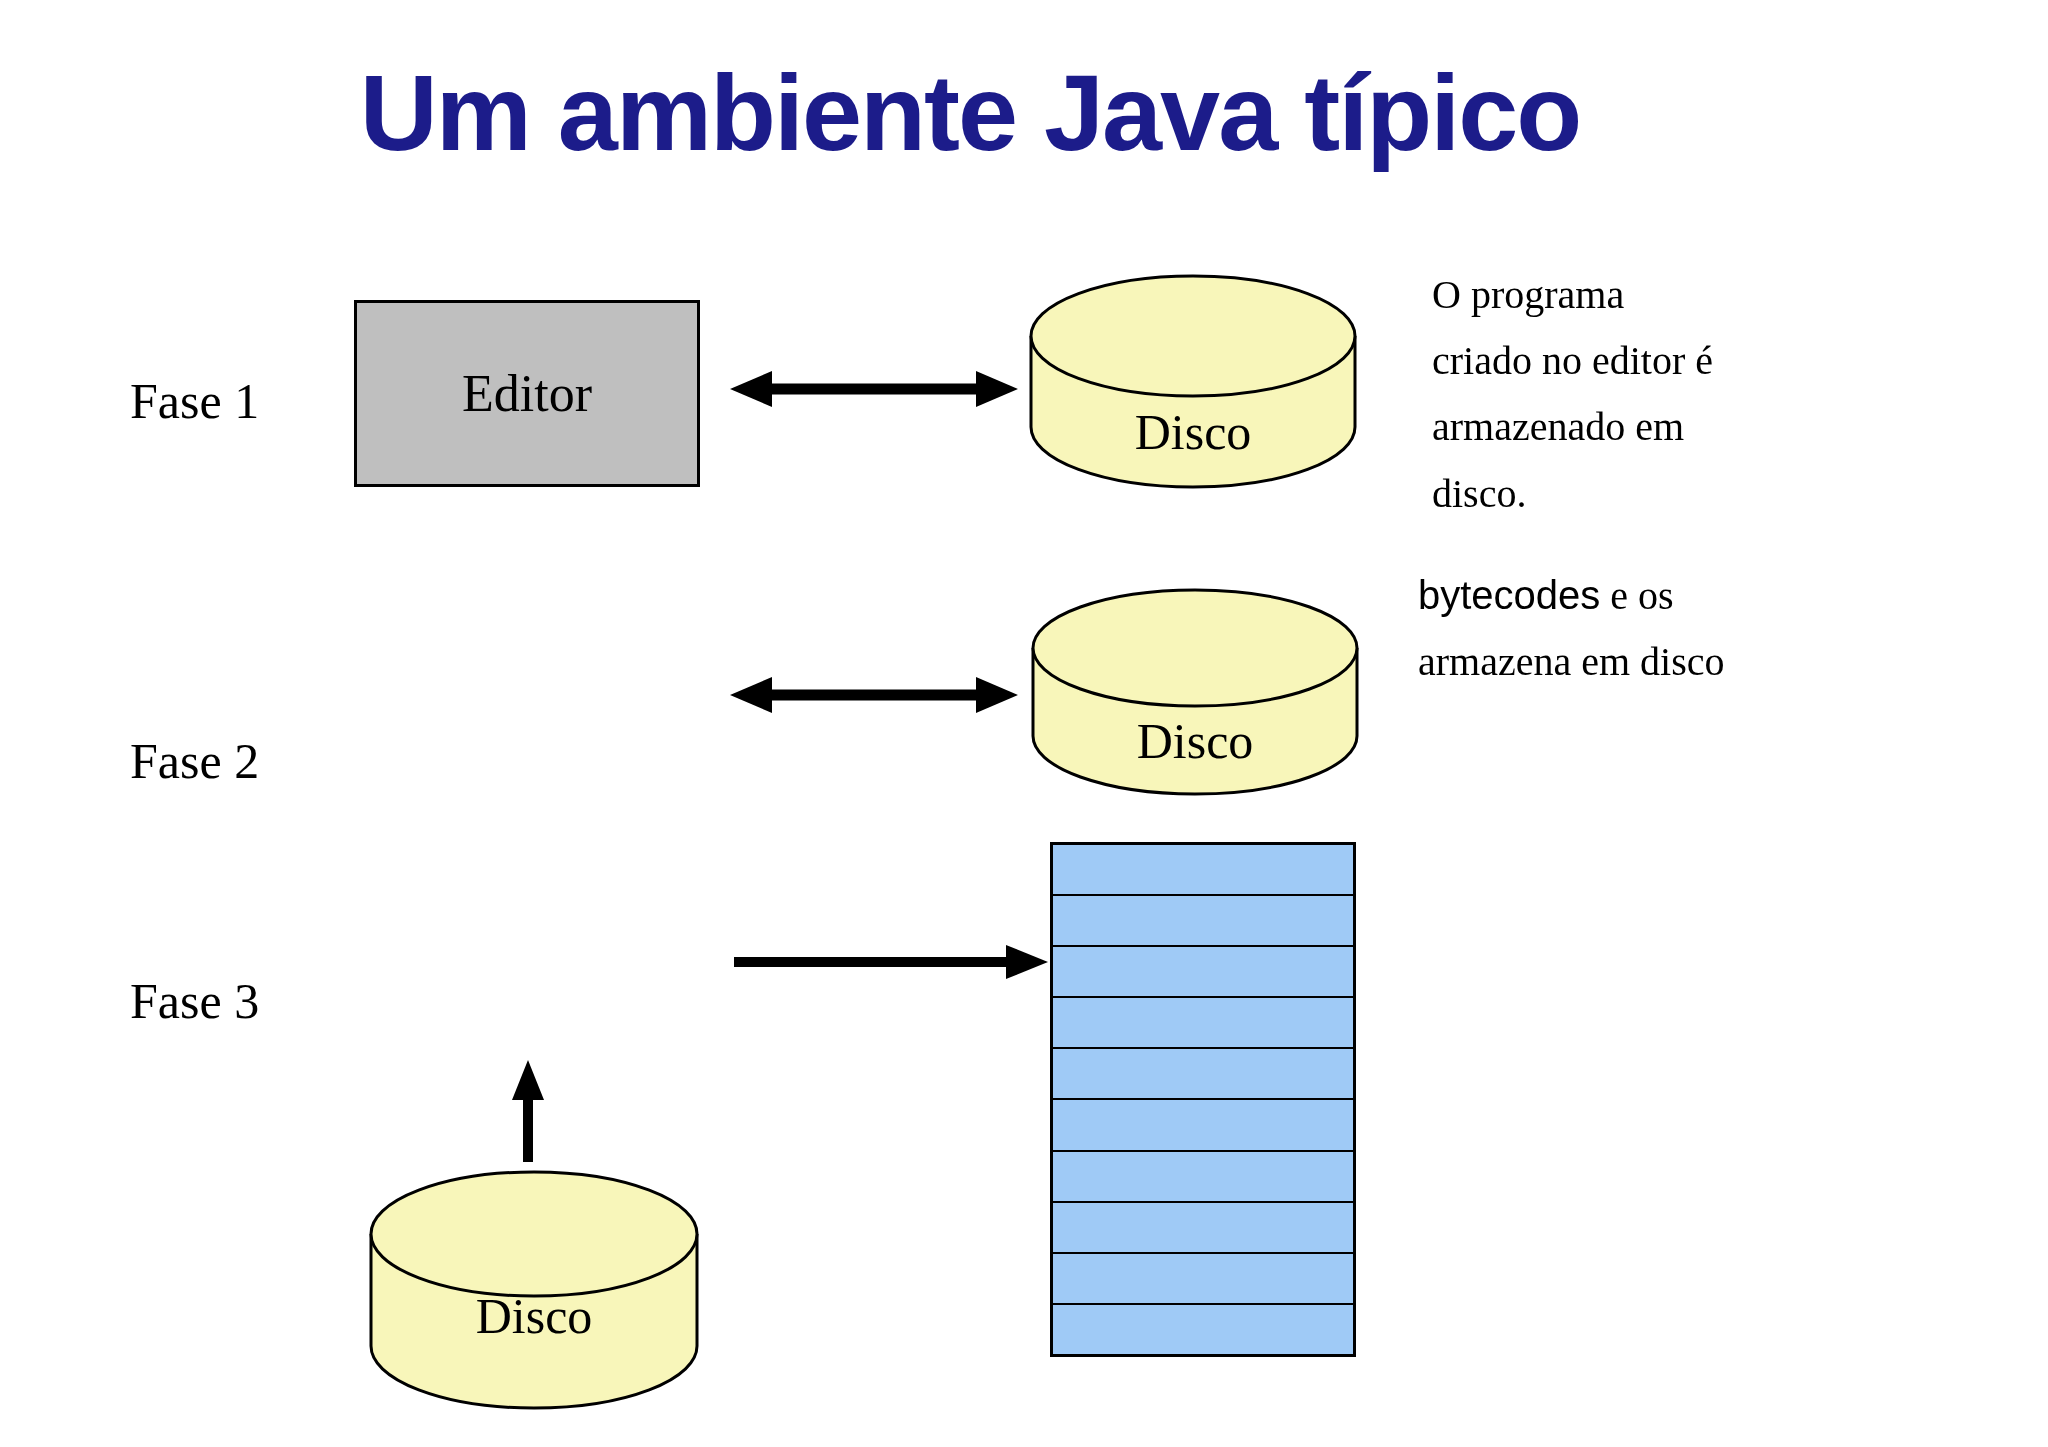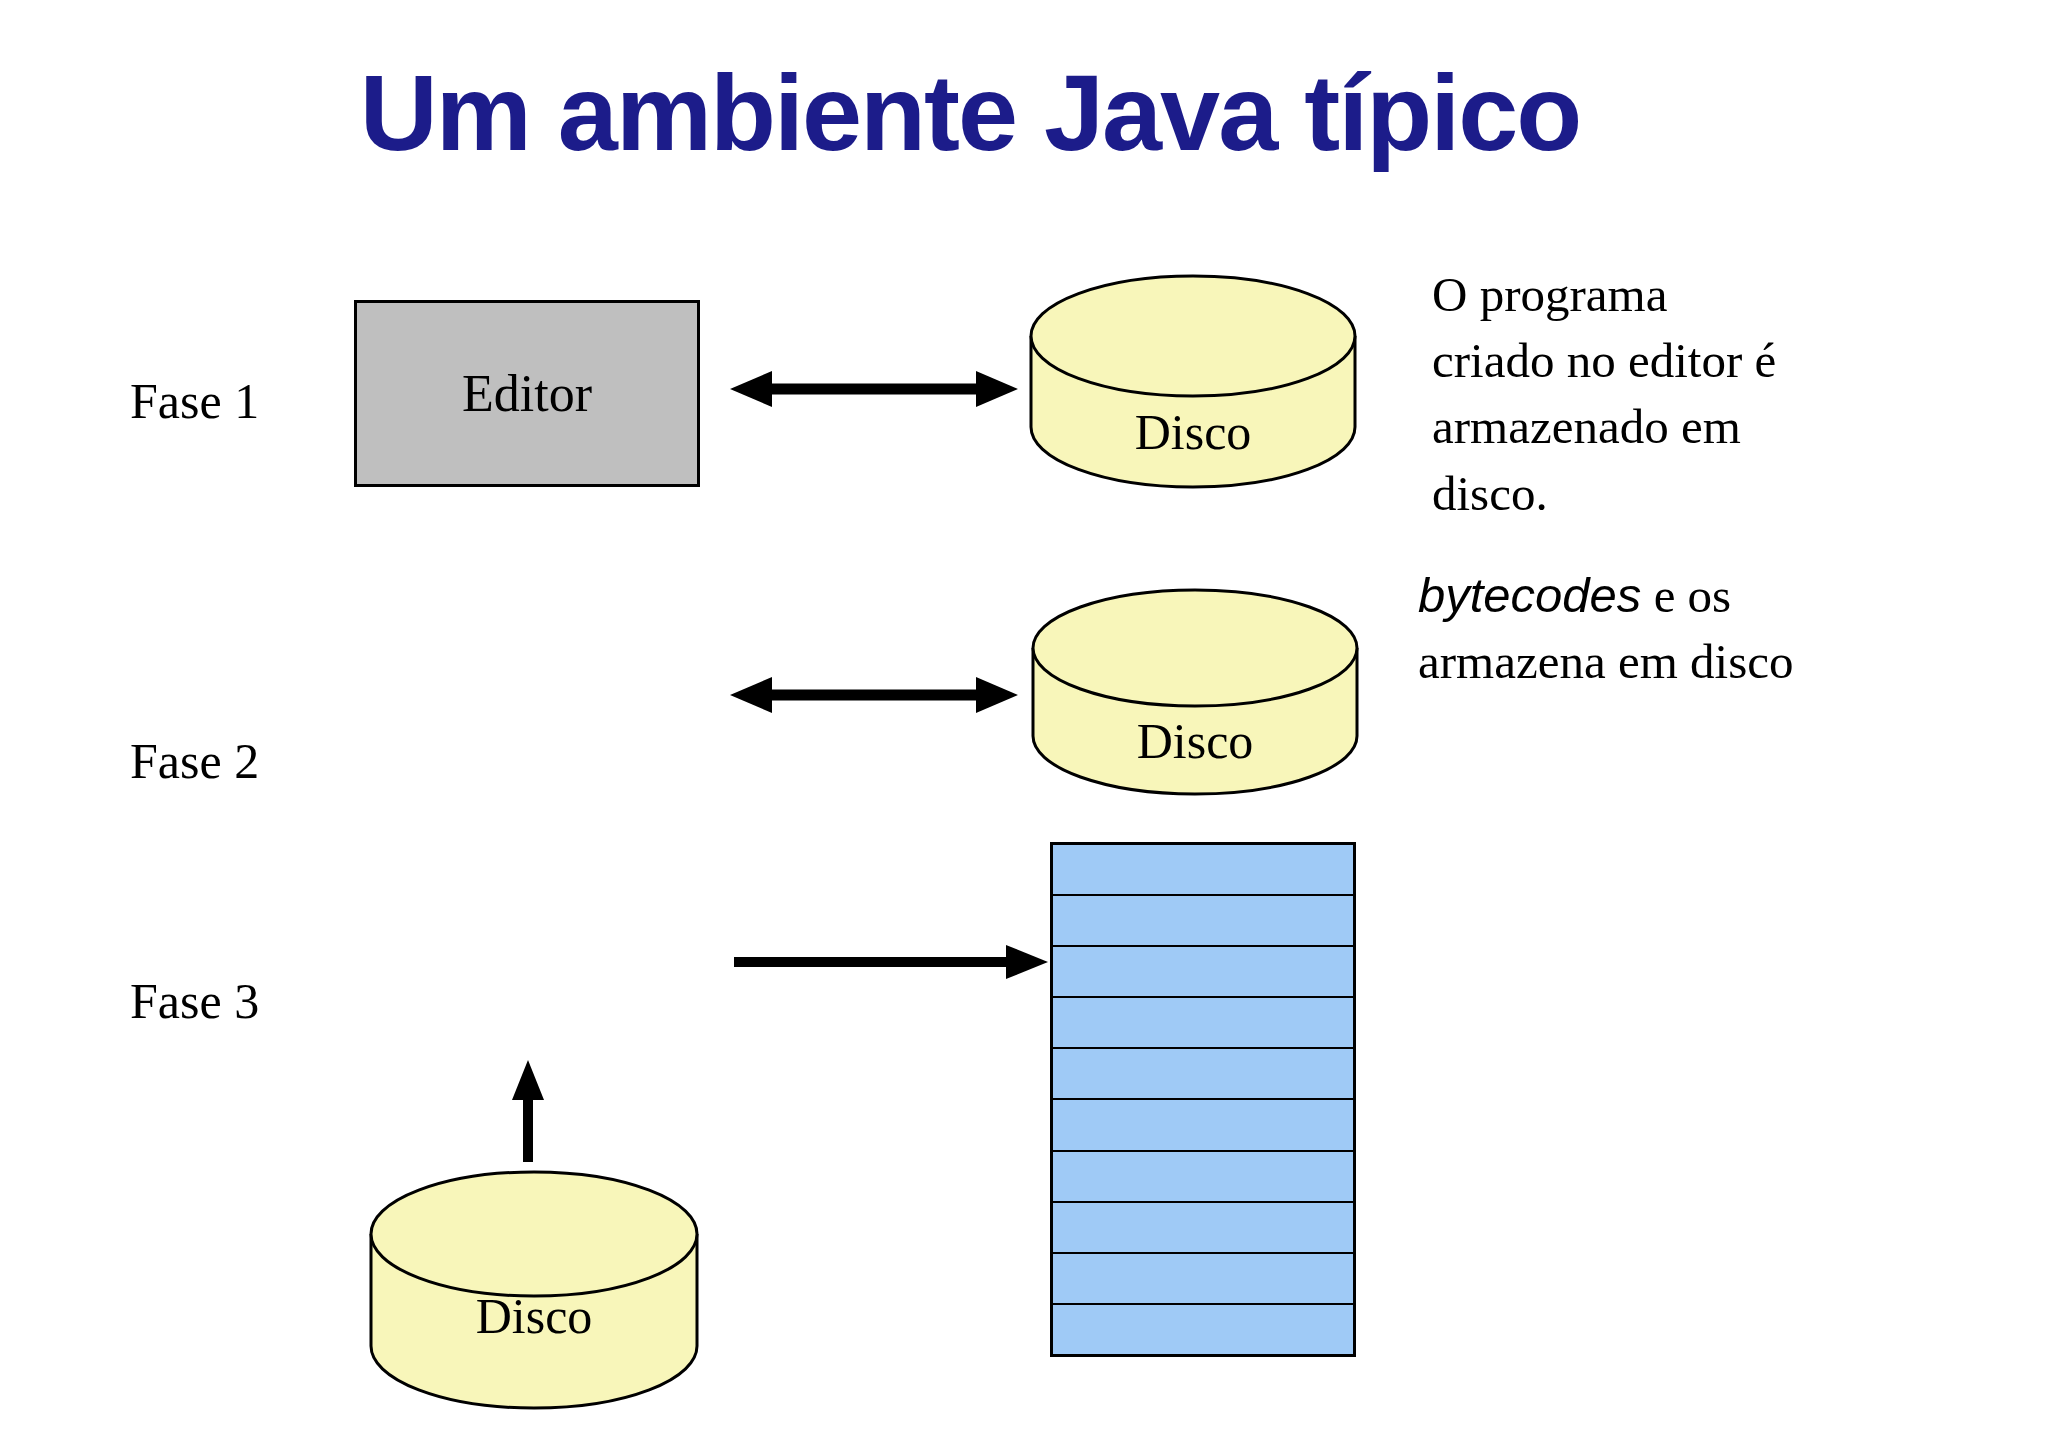--- a/index.html
+++ b/index.html
@@ -61,29 +61,28 @@
     width:306px;height:515px;
     background:#9fcaf6;
     border:3px solid #000000;
     box-sizing:border-box;
     display:flex;flex-direction:column;
   }
   .mem-row{flex:1;border-bottom:2px solid #000000;}
   .mem-row:last-child{border-bottom:none;}
   .desc{
     position:absolute;
-    font-size:49px;
+    font-size:40px;
     line-height:66px;
     white-space:pre-line;
   }
   .desc-1{left:1432px;top:262px;width:520px;}
   .desc-2{left:1418px;top:562px;width:580px;}
   .desc-3{left:1424px;top:1036px;width:600px;}
   .bt{
-    font-style:italic;
     font-family:"Liberation Sans", sans-serif;
   }
 </style>
 </head>
 <body>
 
 <div class="slide">
 
   <div class="title">Um ambiente Java típico</div>
 

